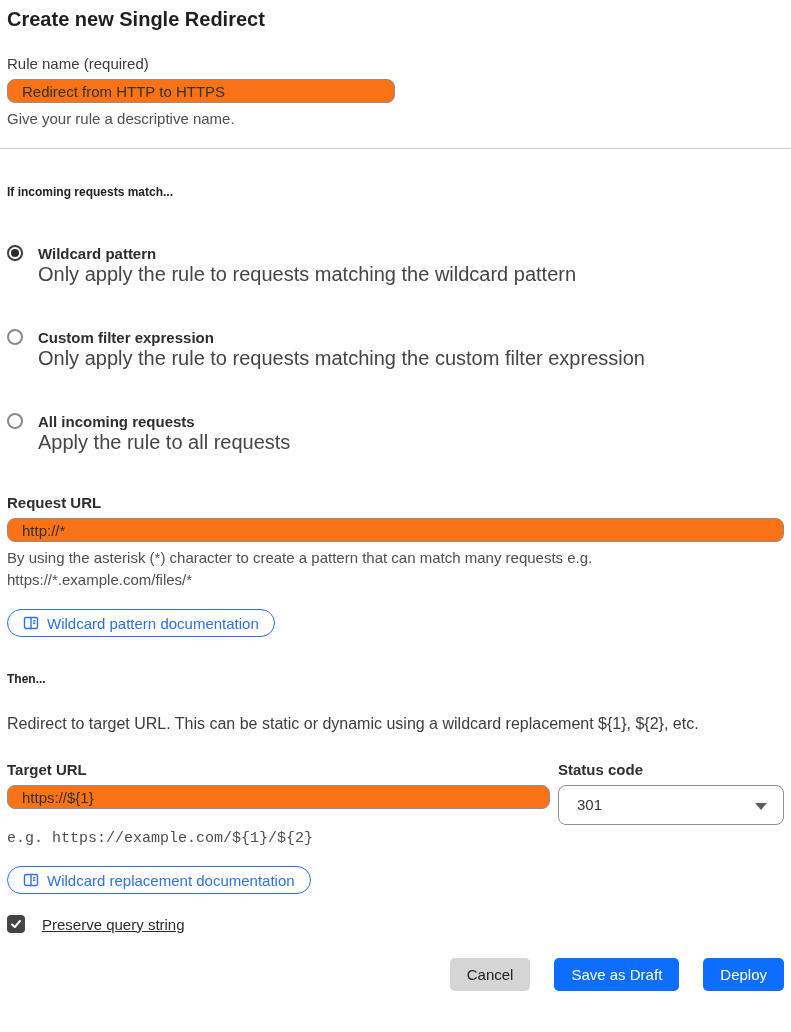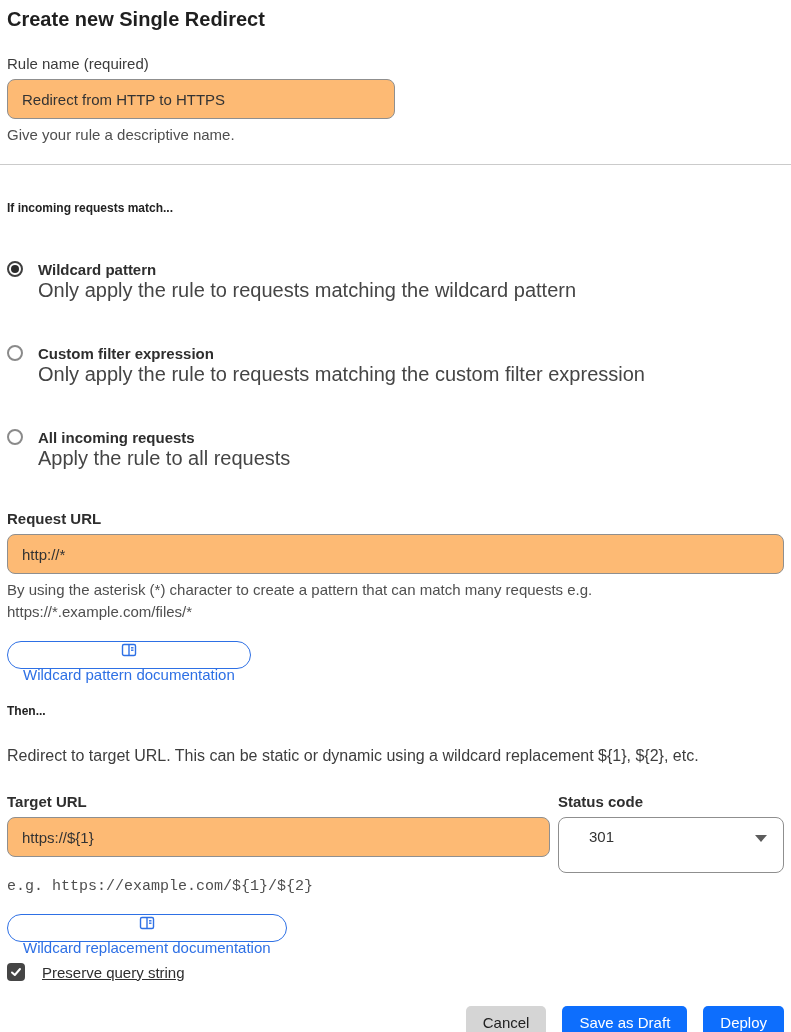--- a/index.html
+++ b/index.html
@@ -10,23 +10,23 @@
     color: #222; overflow: hidden;
   }
   .container { padding: 6px 7px 9px 7px; }
 
   h1.page-title { font-size: 20px; font-weight: 700; color: #1f1f1f; line-height: 27px; }
 
   .field-label { font-size: 15px; color: #3b3b3b; margin-top: 21px; line-height: 19px; }
   .field-label.bold { font-weight: 700; color: #2e2e2e; }
 
   .text-input {
-    display: block; margin-top: 6px; height: 40px; width: 388px;
+    display: block; margin-top: 6px; height: 24px; width: 388px;
     border: 1px solid #8f8f8f; border-radius: 8px; padding: 0 14px;
-    font-family: inherit; font-size: 15px; color: #333; background: #fdba74; outline: none;
+    font-family: inherit; font-size: 15px; color: #333; background: #f97316; outline: none;
   }
   .text-input.full { width: 100%; }
 
   .helper { font-size: 15px; color: #4f4f4f; margin-top: 6px; line-height: 19px; }
   .helper-lines { margin-top: 5px; }
   .helper-lines div { font-size: 15px; color: #4f4f4f; line-height: 22px; }
 
   hr.divider { border: 0; border-top: 1px solid #cbcbcb; margin: 20px -7px 0 -7px; }
 
   h2.section-heading { font-size: 12px; font-weight: 700; color: #222; margin-top: 33px; line-height: 21px; }
@@ -45,52 +45,52 @@
     width: 8px; height: 8px; border-radius: 50%; background: #2b2b2b;
   }
   .radio-texts { margin-left: 15px; }
   .radio-label { font-size: 15px; font-weight: 700; color: #2e2e2e; line-height: 21px; }
   .radio-desc { font-size: 20px; color: #454545; line-height: 21px; }
 
   .doc-button {
     display: inline-flex; align-items: center; gap: 8px;
     margin-top: 18px; height: 28px; padding: 0 15px;
     border: 1px solid #2e70e5; border-radius: 14px; background: #fff;
-    color: #2e70e5; font-family: inherit; font-size: 15px; cursor: pointer; flex-direction: column;
+    color: #2e70e5; font-family: inherit; font-size: 15px; cursor: pointer;
   }
   .doc-button svg { display: block; }
 
   .then-paragraph { font-size: 16px; color: #3d3d3d; margin-top: 24px; line-height: 20px; }
 
   .fields-row { display: flex; margin-top: 26px; }
   .col-target { flex: 0 0 543px; }
   .col-status { flex: 1; margin-left: 8px; }
   .fields-row .field-label { margin-top: 0; }
 
   .select-box {
-    position: relative; margin-top: 6px; height: 56px;
+    position: relative; margin-top: 6px; height: 40px;
     border: 1px solid #8f8f8f; border-radius: 8px; background: #fff;
-    font-size: 15px; color: #333; line-height: 38px; padding: 0 30px; cursor: pointer;
+    font-size: 15px; color: #333; line-height: 38px; padding: 0 18px; cursor: pointer;
   }
   .caret {
     position: absolute; right: 16px; top: 17px;
     width: 0; height: 0; border-left: 6px solid transparent;
     border-right: 6px solid transparent; border-top: 7px solid #5c5c5c;
   }
 
   .checkbox-row { display: flex; align-items: center; margin-top: 21px; }
   .checkbox {
     flex: 0 0 18px; width: 18px; height: 18px; border-radius: 4px;
     background: #454545; display: flex; align-items: center; justify-content: center;
     cursor: pointer;
   }
   .checkbox svg { display: block; }
   .checkbox-label { margin-left: 17px; font-size: 15px; color: #2e2e2e; text-decoration: underline; }
 
-  .footer { display: flex; justify-content: flex-end; gap: 16px; margin-top: 25px; }
+  .footer { display: flex; justify-content: flex-end; gap: 24px; margin-top: 25px; }
   .btn {
     height: 33px; padding: 0 17px; border: none; border-radius: 5px;
     font-family: inherit; font-size: 15px; cursor: pointer;
   }
   .btn-cancel { background: #d5d5d5; color: #222; }
   .btn-primary { background: #0d6efd; color: #ffffff; }
 </style>
 </head>
 <body>
 

